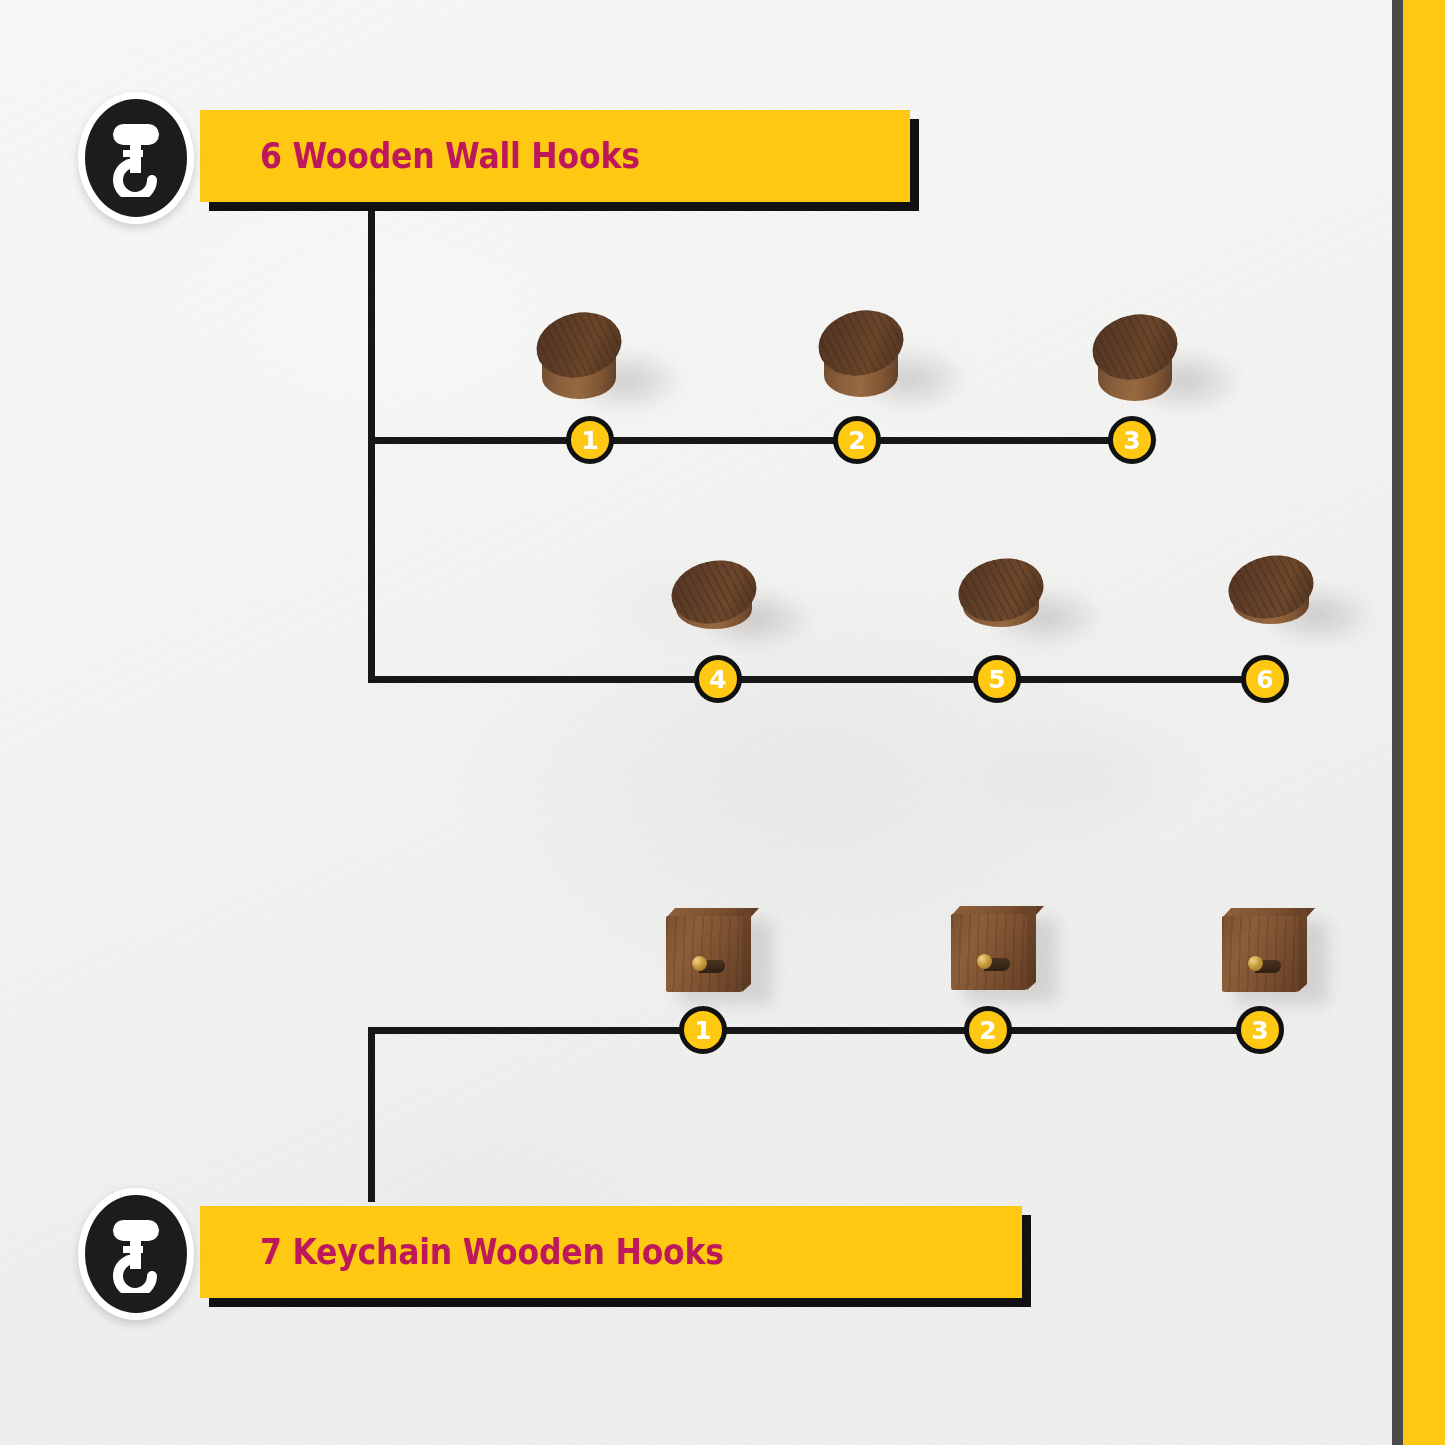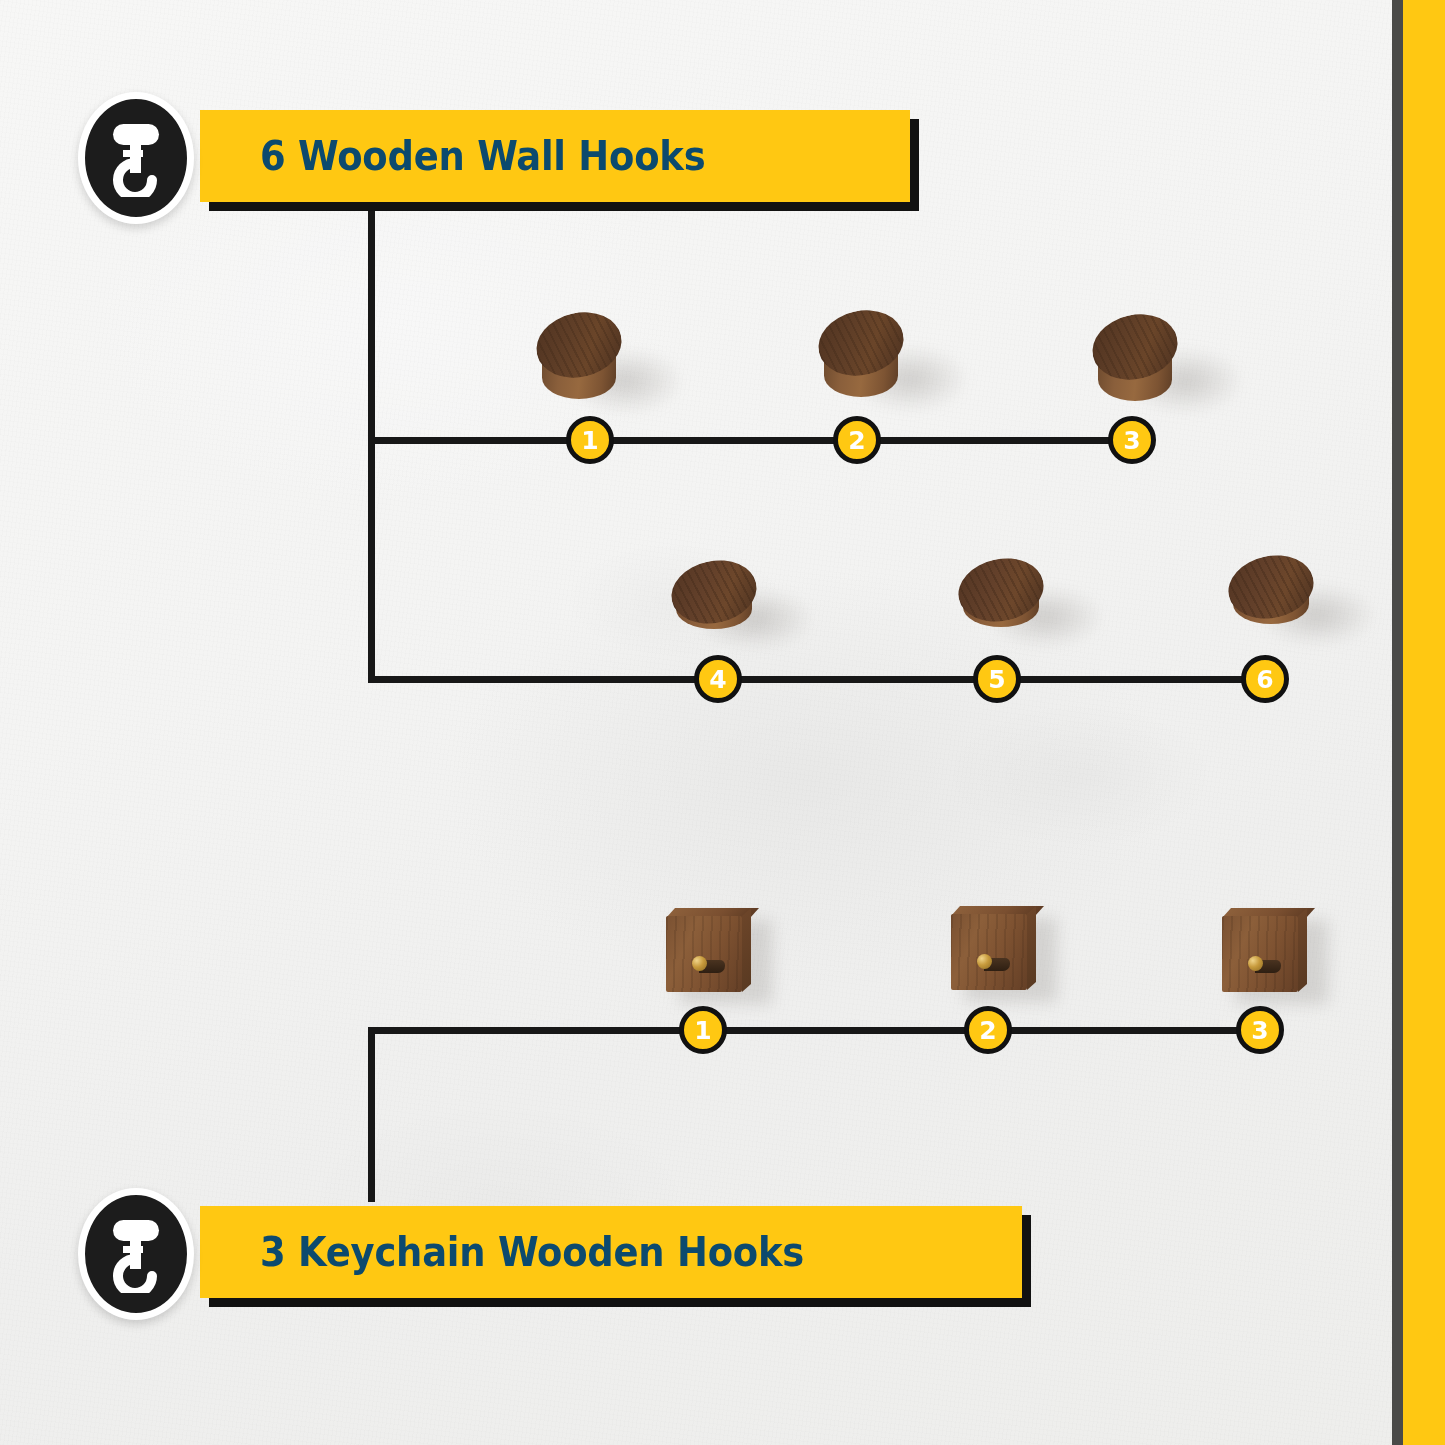--- a/index.html
+++ b/index.html
@@ -88,23 +88,23 @@
   }
   .badge-plate {
     position: absolute;
     background: #FFC812;
     box-shadow: 9px 9px 0 0 #111111;
     display: flex;
     align-items: center;
     z-index: 3;
   }
   .badge-text {
-    color: #0c4a6e;
+    color: #be185d;
     font-weight: bold;
-    font-size: 41px;
+    font-size: 35px;
     letter-spacing: -0.2px;
     white-space: nowrap;
     font-family: "DejaVu Sans", sans-serif;
     font-stretch: condensed;
   }
 
   
   .marker {
     position: absolute;
     width: 48px;
@@ -351,21 +351,21 @@
   </div>
   <div class="marker" style="left:964px; top:1006px;">
     <span>2</span>
   </div>
   <div class="marker" style="left:1236px; top:1006px;">
     <span>3</span>
   </div>
 
   <div class="badge" style="left:78px; top:1188px;">
     <div class="badge-plate" style="left:122px; top:18px; width:762px; height:92px; padding-left:60px;">
-      <span class="badge-text">3 Keychain Wooden Hooks</span>
+      <span class="badge-text">7 Keychain Wooden Hooks</span>
     </div>
     <div class="badge-logo" style="left:0; top:0;">
       <svg width="62" height="78" viewBox="0 0 62 78" aria-hidden="true">
         <rect x="8" y="5" width="46" height="21" rx="10.5" fill="#ffffff"></rect>
         <rect x="25" y="24" width="11" height="30" fill="#ffffff"></rect>
         <rect x="18" y="31" width="20" height="7" fill="#ffffff"></rect>
         <path d="M30.5 44 A17 17 0 1 0 47 61" fill="none" stroke="#ffffff" stroke-width="10" stroke-linecap="round"></path>
       </svg>
     </div>
   </div>

